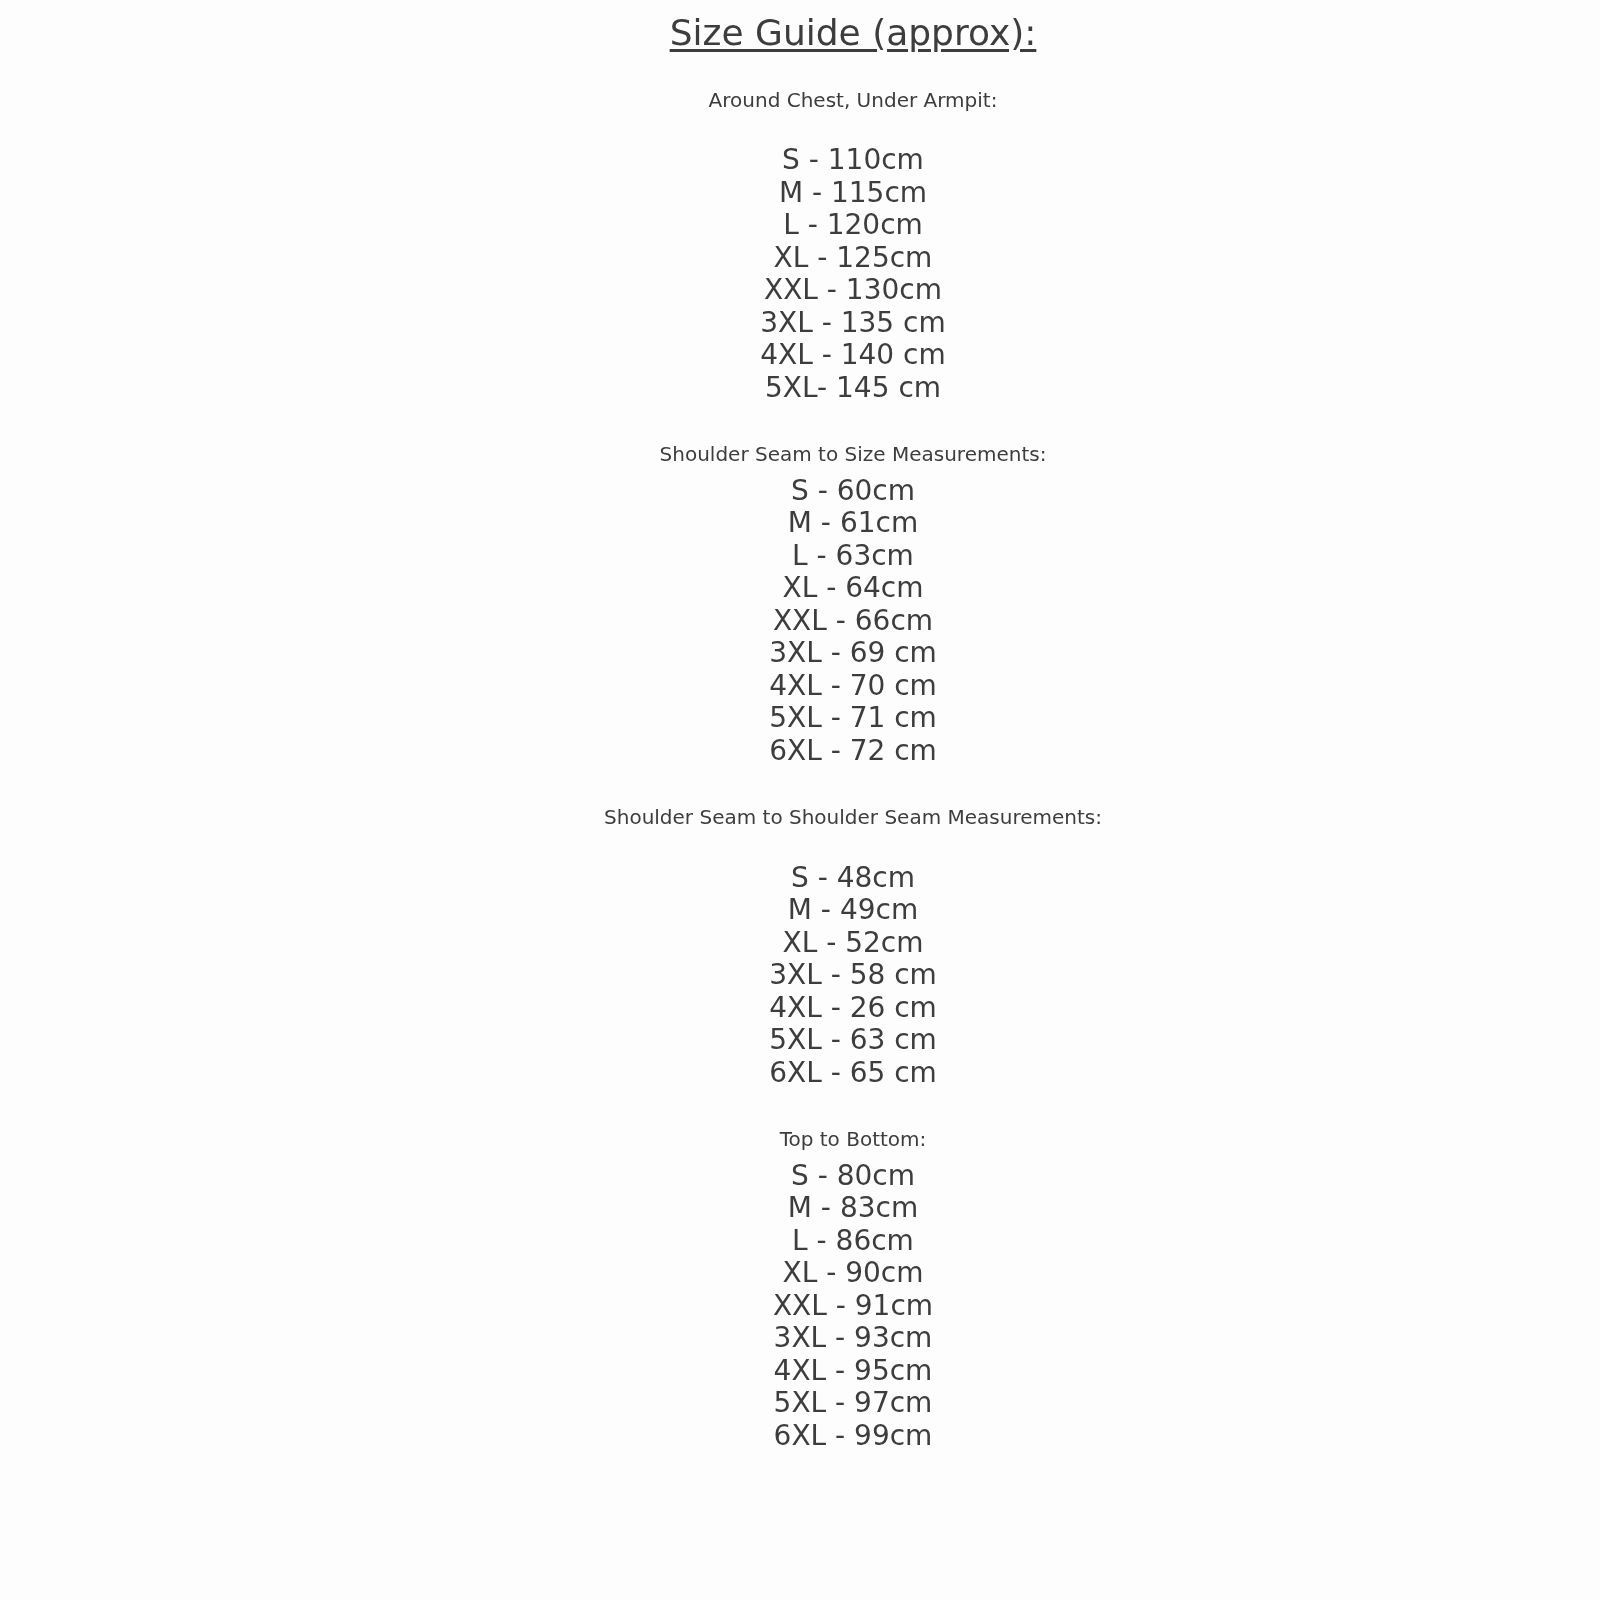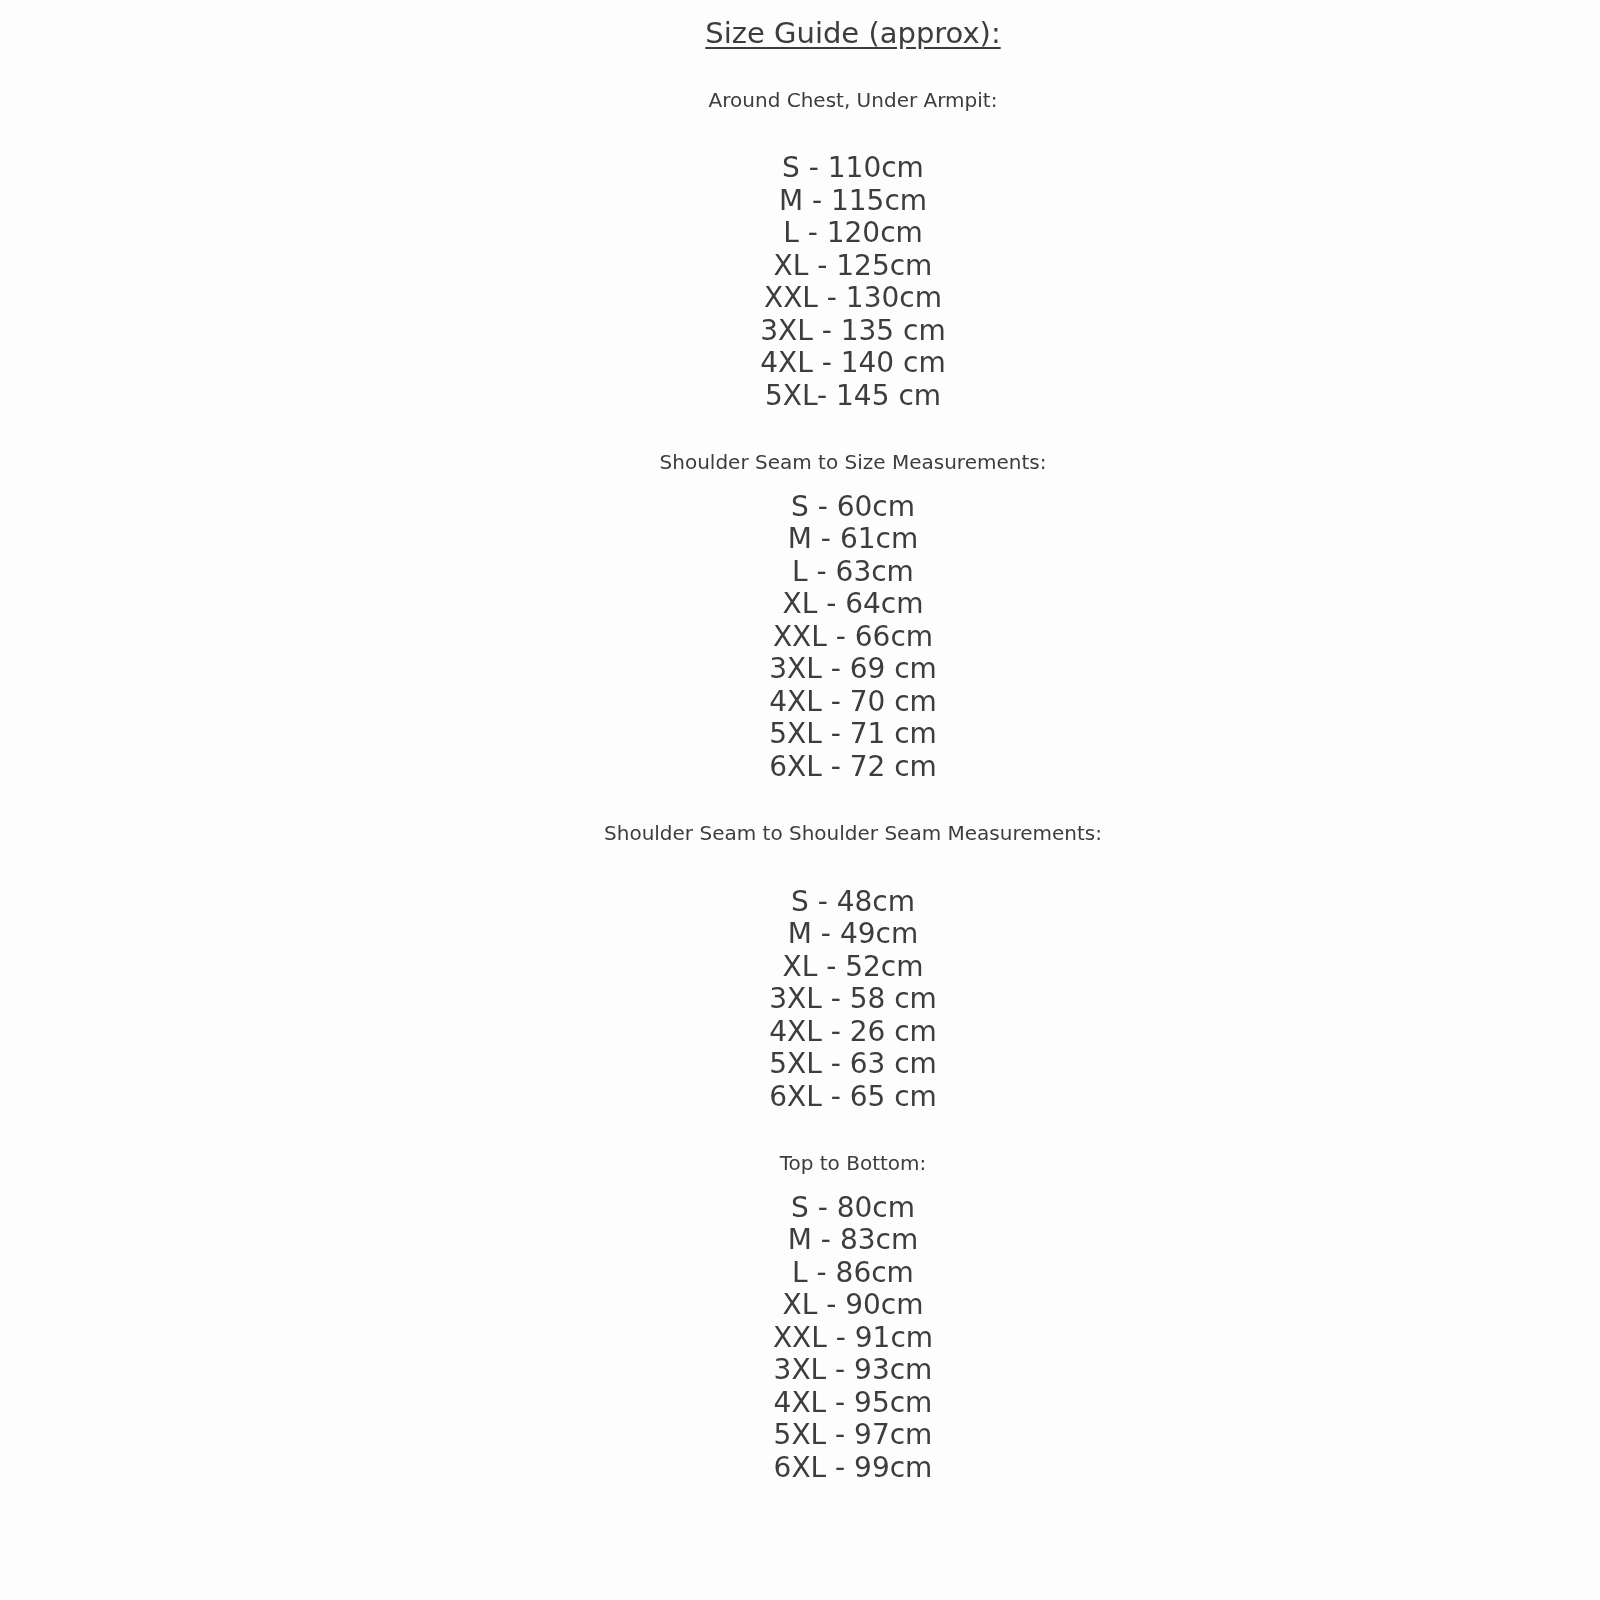--- a/index.html
+++ b/index.html
@@ -17,33 +17,33 @@
   .doc {
     box-sizing: border-box;
     width: 1600px;
     padding: 17px 0 0 106px; 
     text-align: center;
     font-size: 28px;
     line-height: 32.5px;
   }
   .title {
     margin: 0;
-    font-size: 29px;
+    font-size: 36px;
     font-weight: normal;
     text-decoration: underline;
     text-underline-offset: 4px;
   }
   .section { margin-top: 34px; }
   .heading {
     margin: 0;
     font-size: 20px;
     font-weight: normal;
   }
-  .list { margin-top: 12px; }
-  .section.gap > .list { margin-top: 36px; }
+  .list { margin-top: 4px; }
+  .section.gap > .list { margin-top: 28px; }
   .line { white-space: pre; }
 </style>
 </head>
 <body style="background: rgb(253, 253, 253); color: rgb(61, 61, 61);">
 
 <div class="doc">
   <h1 class="title">Size Guide (approx):</h1>
   <div id="sections">
       <section class="section gap">
         <h2 class="heading">Around Chest, Under Armpit:</h2>

